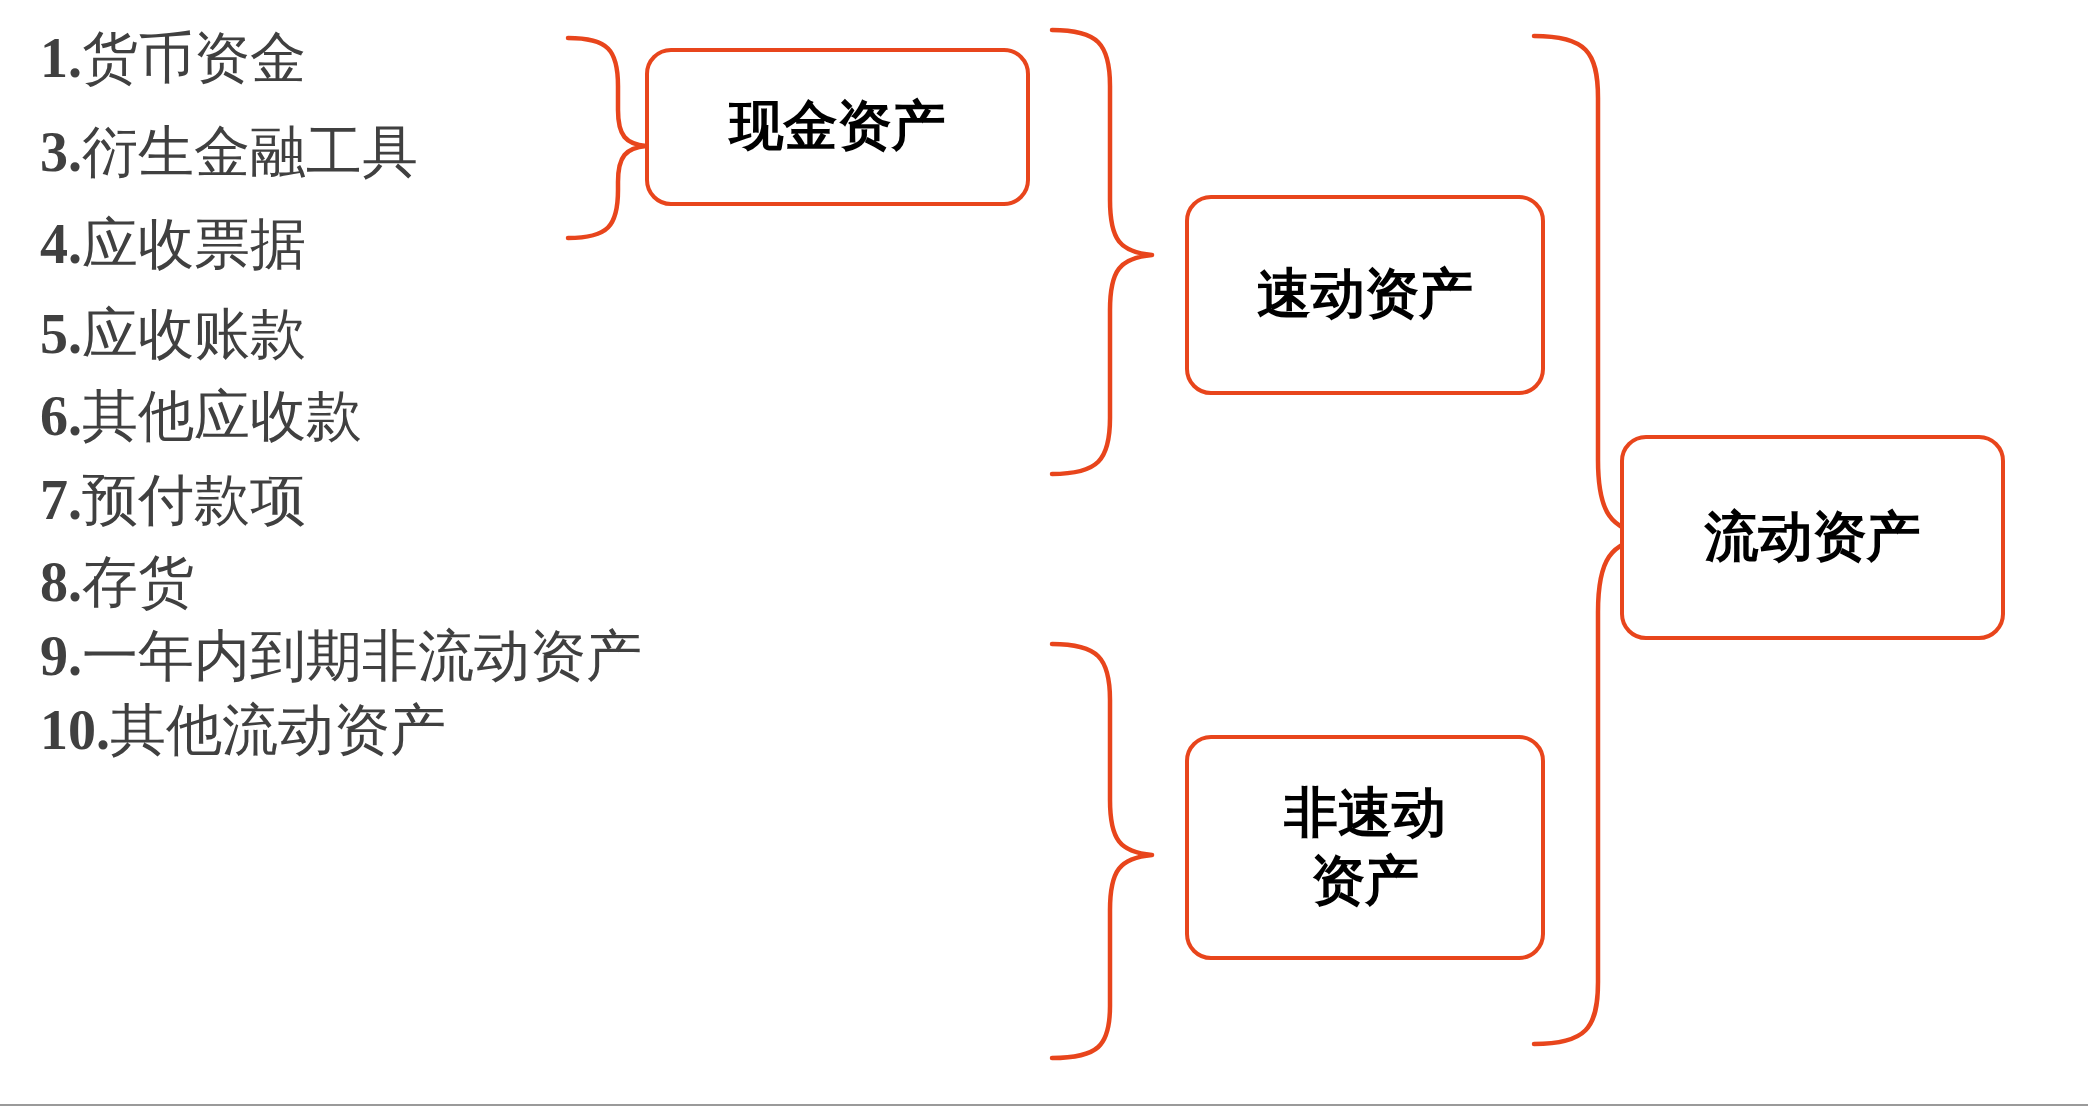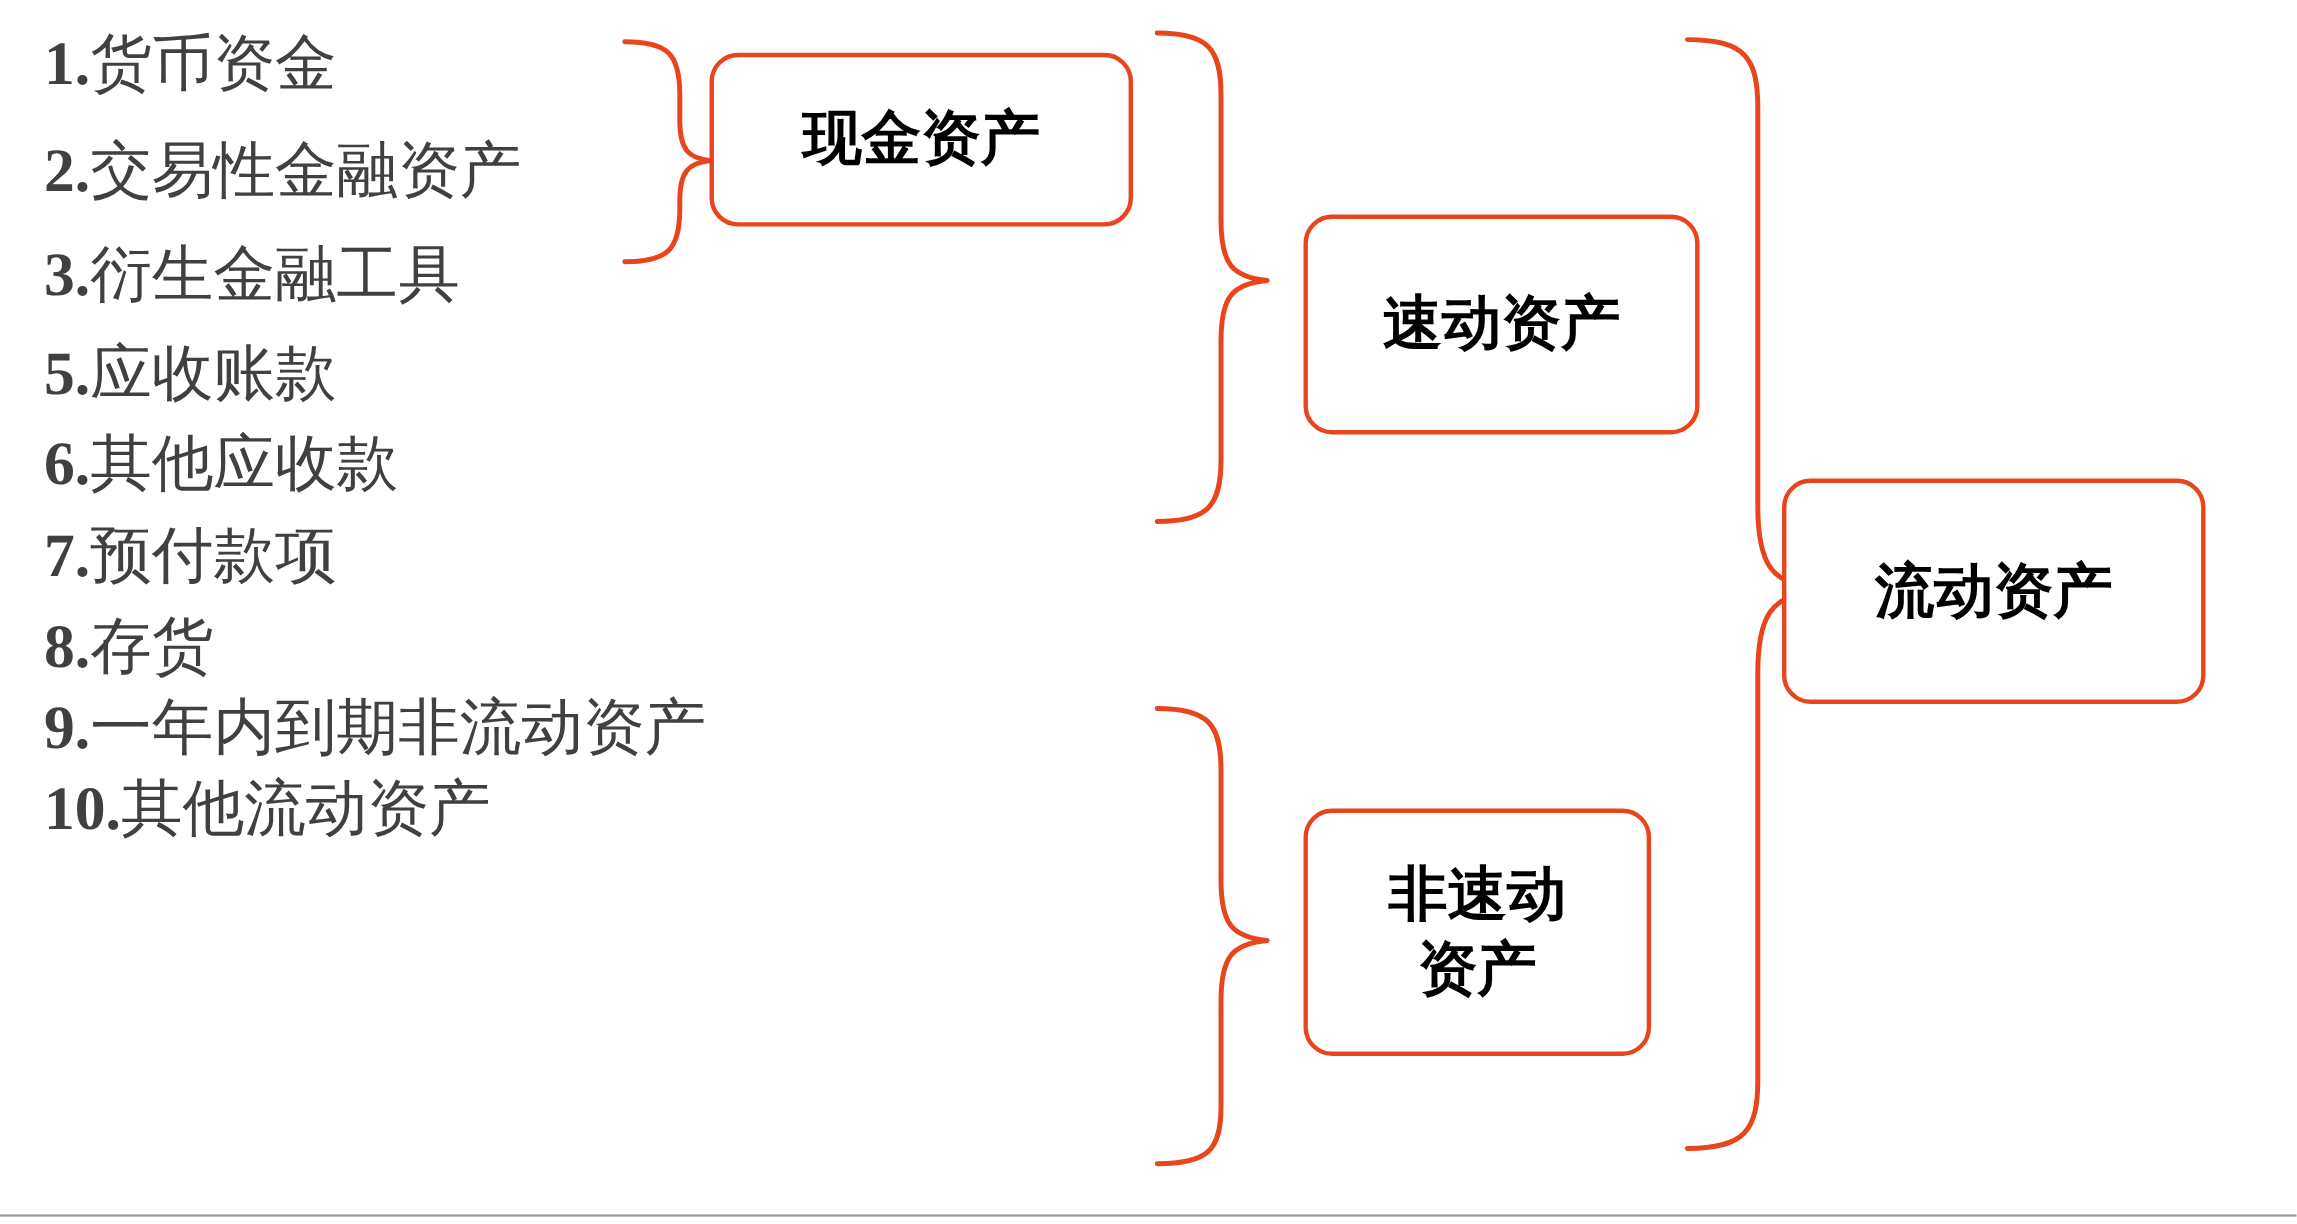--- a/index.html
+++ b/index.html
@@ -50,21 +50,21 @@
     font-weight: 700;
     font-family: "Liberation Serif", "DejaVu Serif", serif;
   }
   .node-box .node-label {
     display: block;
     line-height: 1.25;
   }
 
   #box-cash      { left: 645px;  top: 48px;  width: 385px;  height: 158px; font-size: 54px; }
   #box-quick     { left: 1185px; top: 195px; width: 360px;  height: 200px; font-size: 54px; }
-  #box-nonquick  { left: 1185px; top: 735px; width: 316px;  height: 225px; font-size: 54px; }
+  #box-nonquick  { left: 1185px; top: 735px; width: 360px;  height: 225px; font-size: 54px; }
   #box-current   { left: 1620px; top: 435px; width: 385px;  height: 205px; font-size: 54px; }
 
   
   #brace-layer {
     position: absolute;
     left: 0;
     top: 0;
     width: 2088px;
     height: 1113px;
     pointer-events: none;
@@ -89,25 +89,25 @@
 </style>
 </head>
 <body>
 
 <div id="canvas">
 
   <div id="item-list">
     <div class="list-item" style="margin-top:20px;">
       <span class="num">1.</span><span>货币资金</span>
     </div>
-    <div class="list-item" style="margin-top:42px;">
-      <span class="num">2.</span><span>交易性金融资产</span>
-    </div>
     <div class="list-item" style="margin-top:38px;">
       <span class="num">3.</span><span>衍生金融工具</span>
+    </div>
+    <div class="list-item" style="margin-top:36px;">
+      <span class="num">4.</span><span>应收票据</span>
     </div>
     <div class="list-item" style="margin-top:34px;">
       <span class="num">5.</span><span>应收账款</span>
     </div>
     <div class="list-item" style="margin-top:26px;">
       <span class="num">6.</span><span>其他应收款</span>
     </div>
     <div class="list-item" style="margin-top:28px;">
       <span class="num">7.</span><span>预付款项</span>
     </div>

